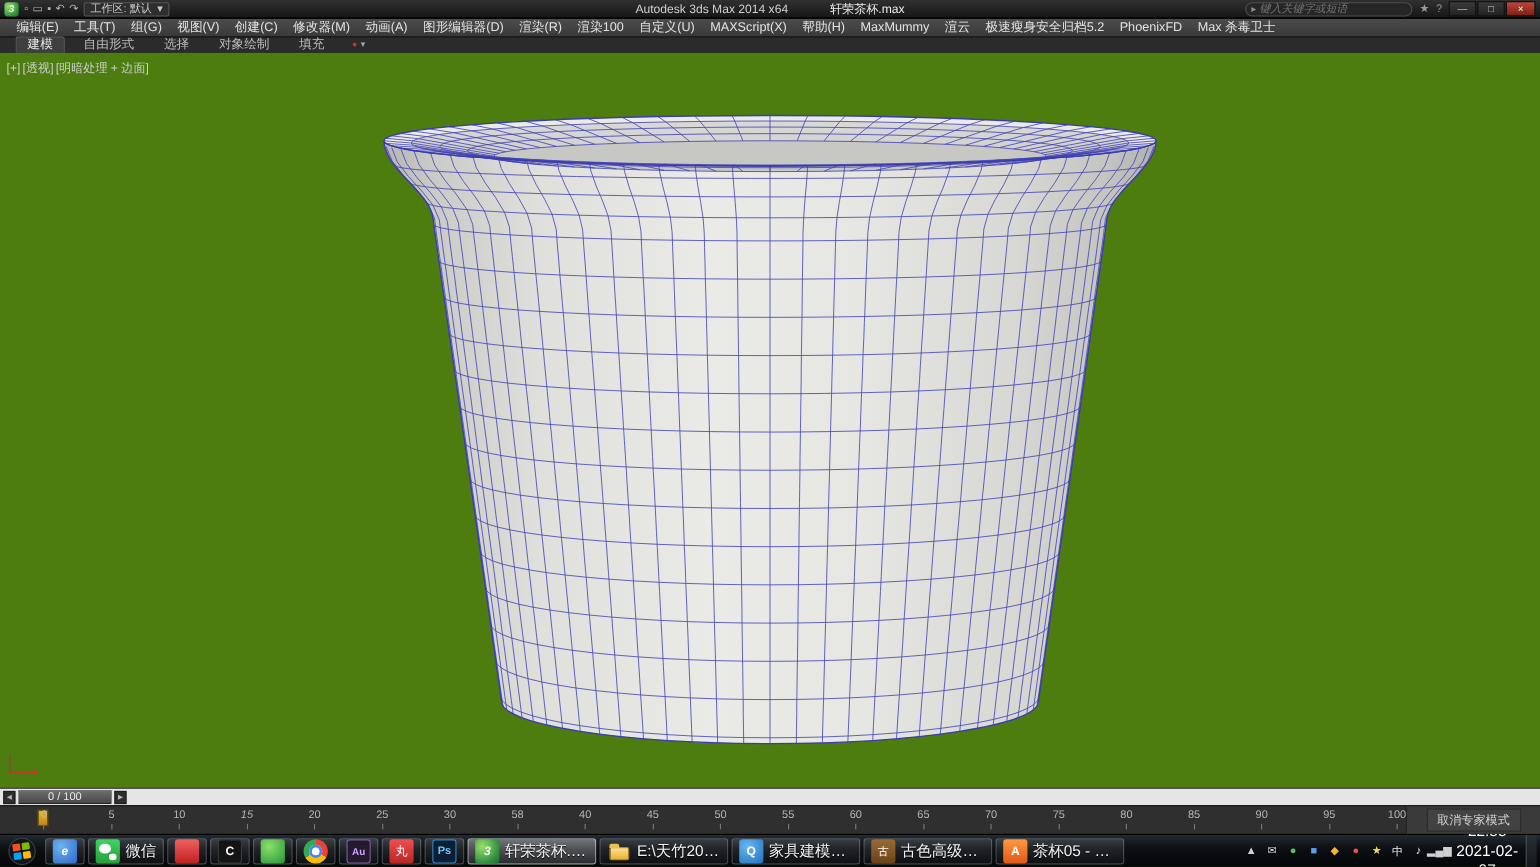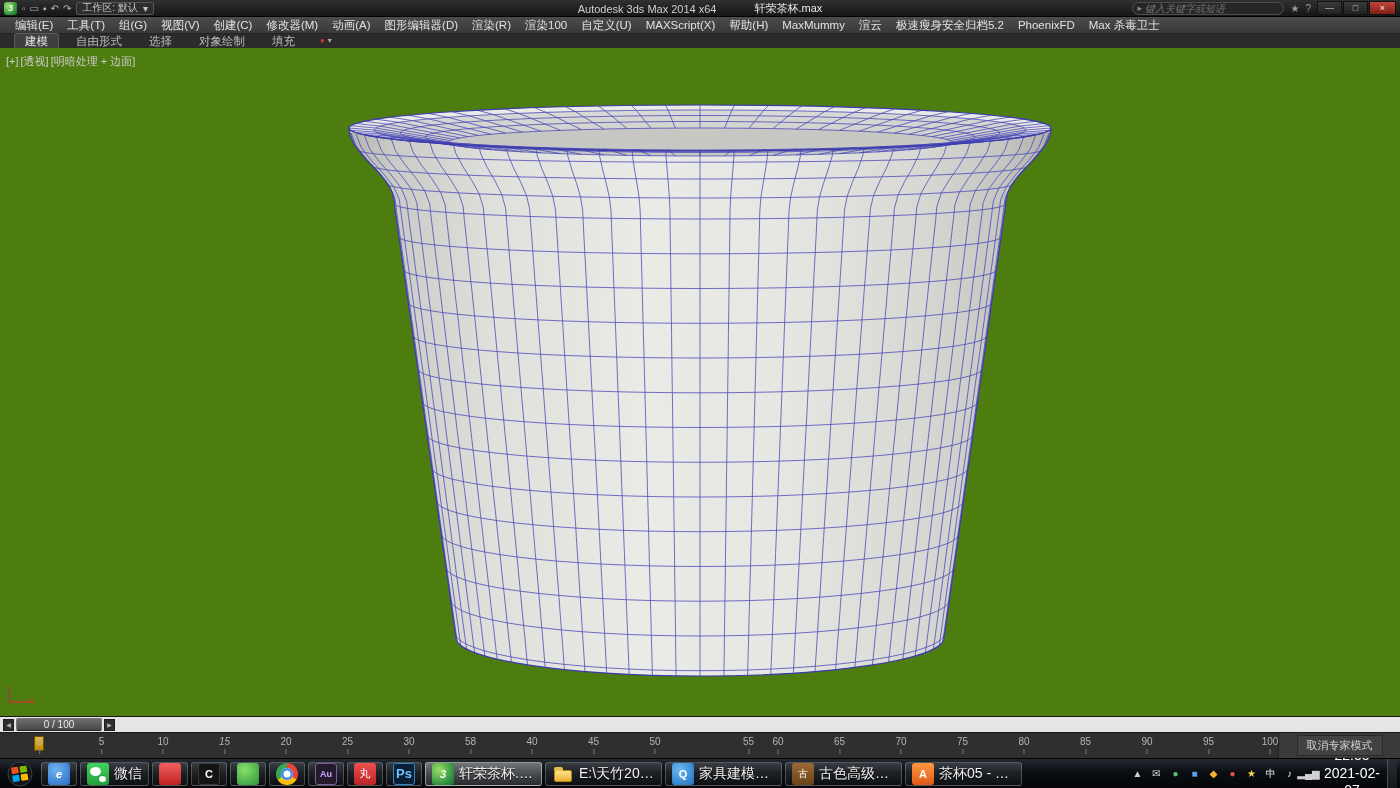--- a/index.html
+++ b/index.html
@@ -68,21 +68,21 @@
   .ic-wechat{background:linear-gradient(#3fd45f,#24a03c)}
   .ic-wechat::before{content:"";position:absolute;left:3px;top:4px;width:11px;height:9px;background:#fff;border-radius:50%}
   .ic-wechat::after{content:"";position:absolute;right:3px;bottom:3px;width:7px;height:6px;background:#fff;border-radius:50%;box-shadow:0 0 0 1.5px #2aa83f}
   .ic-red{background:linear-gradient(#f06060,#c02020)}
   .ic-c{background:#141414;color:#fff;border:1px solid #3a3a3a}
   .ic-green{background:radial-gradient(circle at 35% 30%,#8ae06a,#27953a)}
   .ic-chrome{border-radius:50%;background:conic-gradient(#ea4335 0 33%,#fbbc05 0 66%,#34a853 0 100%)}
   .ic-chrome::after{content:"";position:absolute;left:5px;top:5px;right:5px;bottom:5px;border-radius:50%;background:#fff;box-shadow:inset 0 0 0 2.5px #4285f4}
   .ic-au{background:#241a2e;border:1px solid #7a5fa0;color:#cfa3ff;font-size:9px}
   .ic-wan{background:linear-gradient(#f05050,#b82424);color:#fff;font-size:11px;font-weight:normal}
-  .ic-ps{background:#0a1f33;border:1px solid #2f86c8;color:#6fc3ff;font-size:13px}
+  .ic-ps{background:#0a1f33;border:1px solid #2f86c8;color:#6fc3ff;font-size:10px}
   .ic-max{background:radial-gradient(circle at 30% 30%,#9adf6a,#2e8f3e 70%,#1c6a2c);color:#f2fff0;font-style:italic}
   .ic-qq{background:radial-gradient(circle at 35% 30%,#6ab8f0,#1f6fc0);color:#fff}
   .ic-gu{background:linear-gradient(#9a6a34,#6a4218);color:#fff;font-size:10px;font-weight:normal}
   .ic-acdsee{background:linear-gradient(#ff9840,#e05818);color:#fff}
   .ic-folder{background:none}
   .ic-folder::before{content:"";position:absolute;left:2px;top:7px;right:2px;bottom:3px;background:linear-gradient(#ffe08a,#e8b33a);border-radius:2px;border:1px solid #b8860b}
   .ic-folder::after{content:"";position:absolute;left:2px;top:4px;width:9px;height:4px;background:#e8c050;border-radius:2px 2px 0 0}
   .tray{margin-left:auto;display:flex;align-items:center;gap:2px;padding-right:1px}
   .tray-ic{width:17px;height:18px;display:flex;align-items:center;justify-content:center;font-size:10px}
   .clock{width:66px;text-align:center;color:#fff;font-size:14px;line-height:1.25}
@@ -433,21 +433,21 @@
       <i class="tmark"></i>
     </div>
     <div class="tick" style="left: 593.5px;">
       <span class="tlab">45</span>
       <i class="tmark"></i>
     </div>
     <div class="tick" style="left: 655px;">
       <span class="tlab">50</span>
       <i class="tmark"></i>
     </div>
-    <div class="tick" style="left: 716.5px; margin-left: 32px;">
+    <div class="tick" style="left: 716.5px;">
       <span class="tlab">55</span>
       <i class="tmark"></i>
     </div>
     <div class="tick" style="left: 778px;">
       <span class="tlab">60</span>
       <i class="tmark"></i>
     </div>
     <div class="tick" style="left: 839.5px;">
       <span class="tlab">65</span>
       <i class="tmark"></i>

